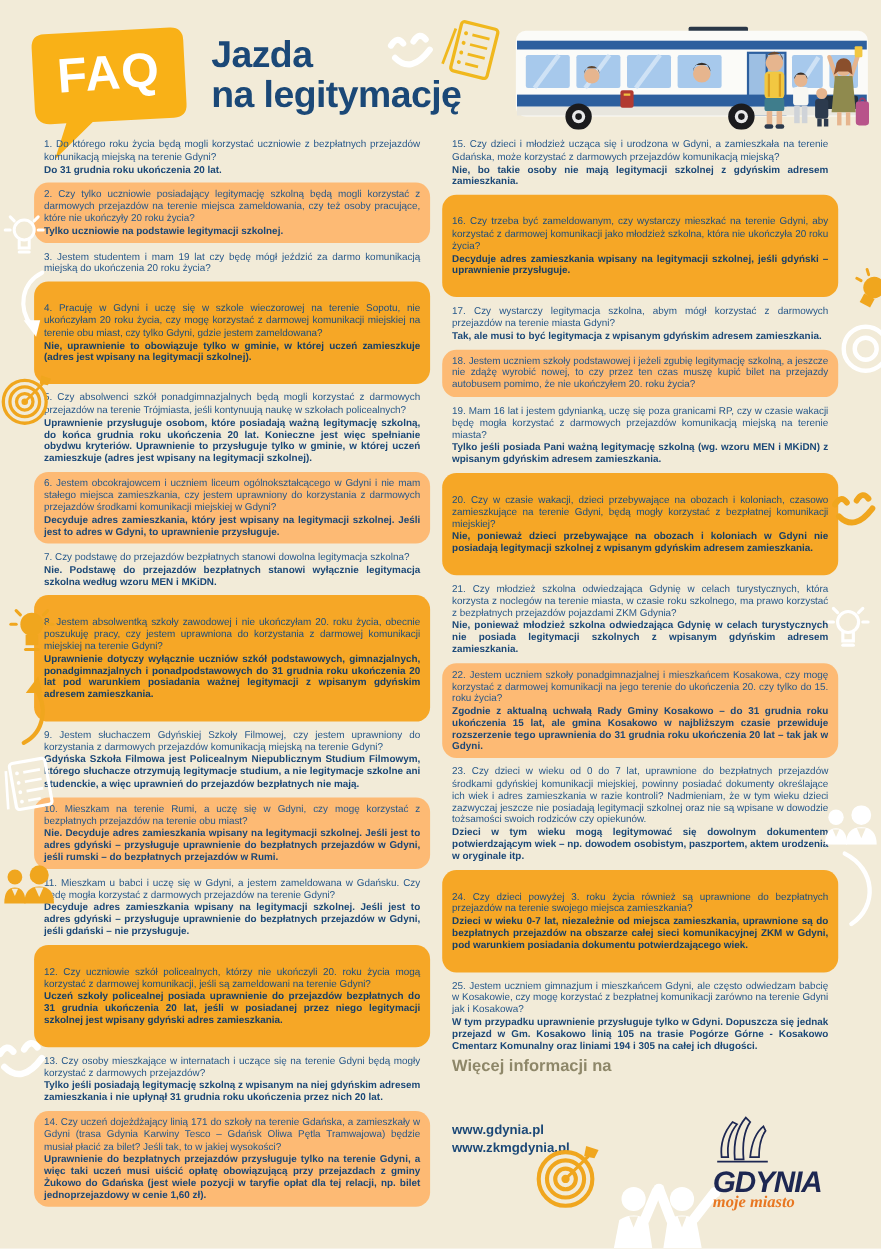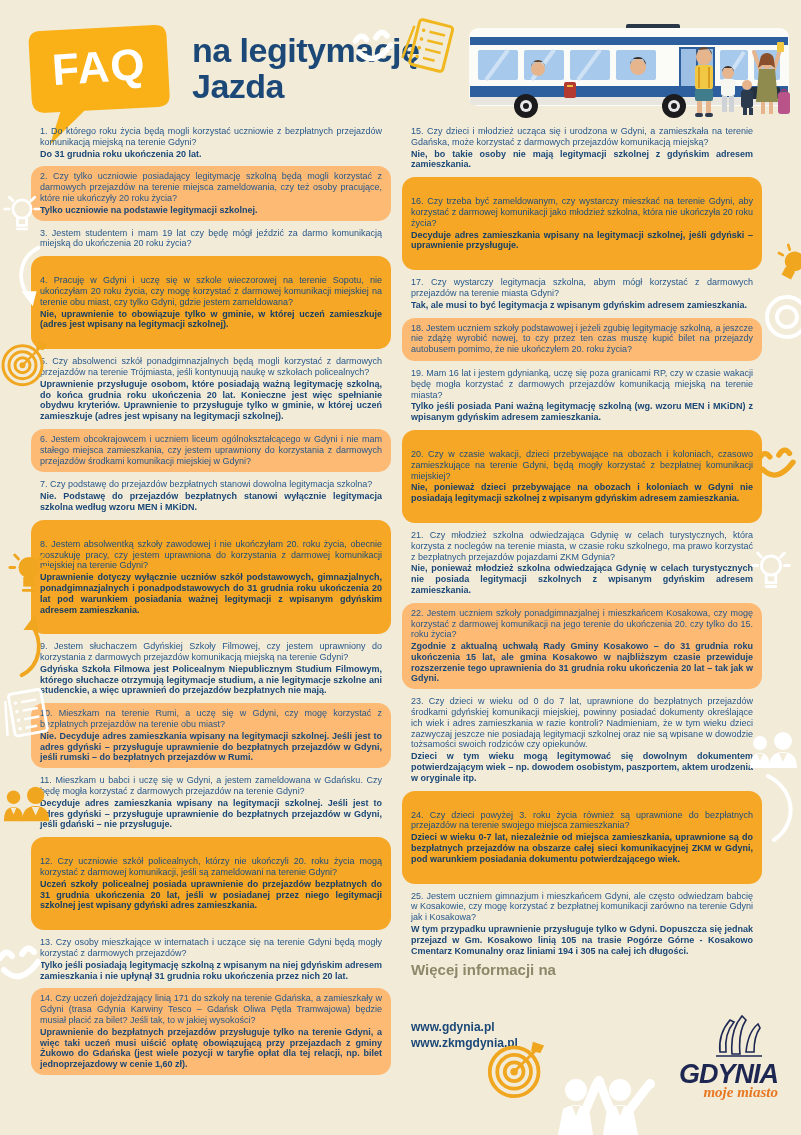--- a/index.html
+++ b/index.html
@@ -25,42 +25,42 @@
   .a{margin:0;color:#1b4877;font-size:9px;line-height:1.2;text-align:justify;font-weight:bold;}
   .qa.orange .q{color:#1d4e7d;}
   .qa.orange .a{color:#173f66;}
   
   .more-info{position:absolute;left:411px;top:961px;color:#8e8769;font-weight:bold;font-size:15px;}
   .footer-links{position:absolute;left:411px;top:1020px;color:#1b4877;font-weight:bold;
                 font-size:12px;line-height:1.3;}
   .footer-links div{cursor:pointer;}
   .footer-target{position:absolute;left:486px;top:1038px;}
   .highfive{position:absolute;left:534px;top:1076px;}
-  .gdynia-logo{position:absolute;left:648px;top:1014px;width:130px;text-align:right;}
+  .gdynia-logo{position:absolute;left:648px;top:1014px;width:130px;}
   .gdynia-sails{margin-right:14px;}
   .gdynia-word{font-size:27px;font-weight:bold;font-style:italic;color:#1d2752;
                letter-spacing:-1px;line-height:0.9;}
   .gdynia-tag{font-family:"Liberation Serif",serif;font-style:italic;font-weight:bold;
               color:#e87722;font-size:15px;margin-top:-2px;}
   
   .deco{position:absolute;}
 </style>
 </head>
 <body>
 
 <div class="page">
 
   <svg class="faq-bubble" viewBox="0 0 150 122">
     <path d="M18 4 Q6 4 6 16 L6 72 Q6 86 20 86 L34 86 L22 118 L58 86 L132 86 Q144 86 144 74 L144 16 Q144 4 132 4 Z" fill="#f9b117"></path>
   </svg>
   <div class="faq-text">FAQ</div>
 
   <div class="doc-title">
+    <div>Jazda</div>
     <div>na legitymację</div>
-    <div>Jazda</div>
   </div>
 
   <svg class="header-smiley" width="52" height="42" viewBox="0 0 56 44">
     <g fill="none" stroke="#ffffff" stroke-width="6" stroke-linecap="round">
       <path d="M8 16 Q14 6 20 14"></path>
       <path d="M30 12 Q36 2 42 10"></path>
       <path d="M12 28 Q28 44 46 20"></path>
     </g>
   </svg>
 
@@ -180,20 +180,21 @@
       <p class="a">Nie, uprawnienie to obowiązuje tylko w gminie, w której uczeń zamieszkuje (adres jest wpisany na legitymacji szkolnej).</p>
     </div>
 
     <div class="qa plain">
       <p class="q">5. Czy absolwenci szkół ponadgimnazjalnych będą mogli korzystać z darmowych przejazdów na terenie Trójmiasta, jeśli kontynuują naukę w szkołach policealnych?</p>
       <p class="a">Uprawnienie przysługuje osobom, które posiadają ważną legitymację szkolną, do końca grudnia roku ukończenia 20 lat. Konieczne jest więc spełnianie obydwu kryteriów. Uprawnienie to przysługuje tylko w gminie, w której uczeń zamieszkuje (adres jest wpisany na legitymacji szkolnej).</p>
     </div>
 
     <div class="qa white">
       <p class="q">6. Jestem obcokrajowcem i uczniem liceum ogólnokształcącego w Gdyni i nie mam stałego miejsca zamieszkania, czy jestem uprawniony do korzystania z darmowych przejazdów środkami komunikacji miejskiej w Gdyni?</p>
+      <p class="a">Decyduje adres zamieszkania, który jest wpisany na legitymacji szkolnej. Jeśli jest to adres w Gdyni, to uprawnienie przysługuje.</p>
     </div>
 
     <div class="qa plain">
       <p class="q">7. Czy podstawę do przejazdów bezpłatnych stanowi dowolna legitymacja szkolna?</p>
       <p class="a">Nie. Podstawę do przejazdów bezpłatnych stanowi wyłącznie legitymacja szkolna według wzoru MEN i MKiDN.</p>
     </div>
 
     <div class="qa orange">
       <p class="q">8. Jestem absolwentką szkoły zawodowej i nie ukończyłam 20. roku życia, obecnie poszukuję pracy, czy jestem uprawniona do korzystania z darmowej komunikacji miejskiej na terenie Gdyni?</p>
       <p class="a">Uprawnienie dotyczy wyłącznie uczniów szkół podstawowych, gimnazjalnych, ponadgimnazjalnych i ponadpodstawowych do 31 grudnia roku ukończenia 20 lat pod warunkiem posiadania ważnej legitymacji z wpisanym gdyńskim adresem zamieszkania.</p>

